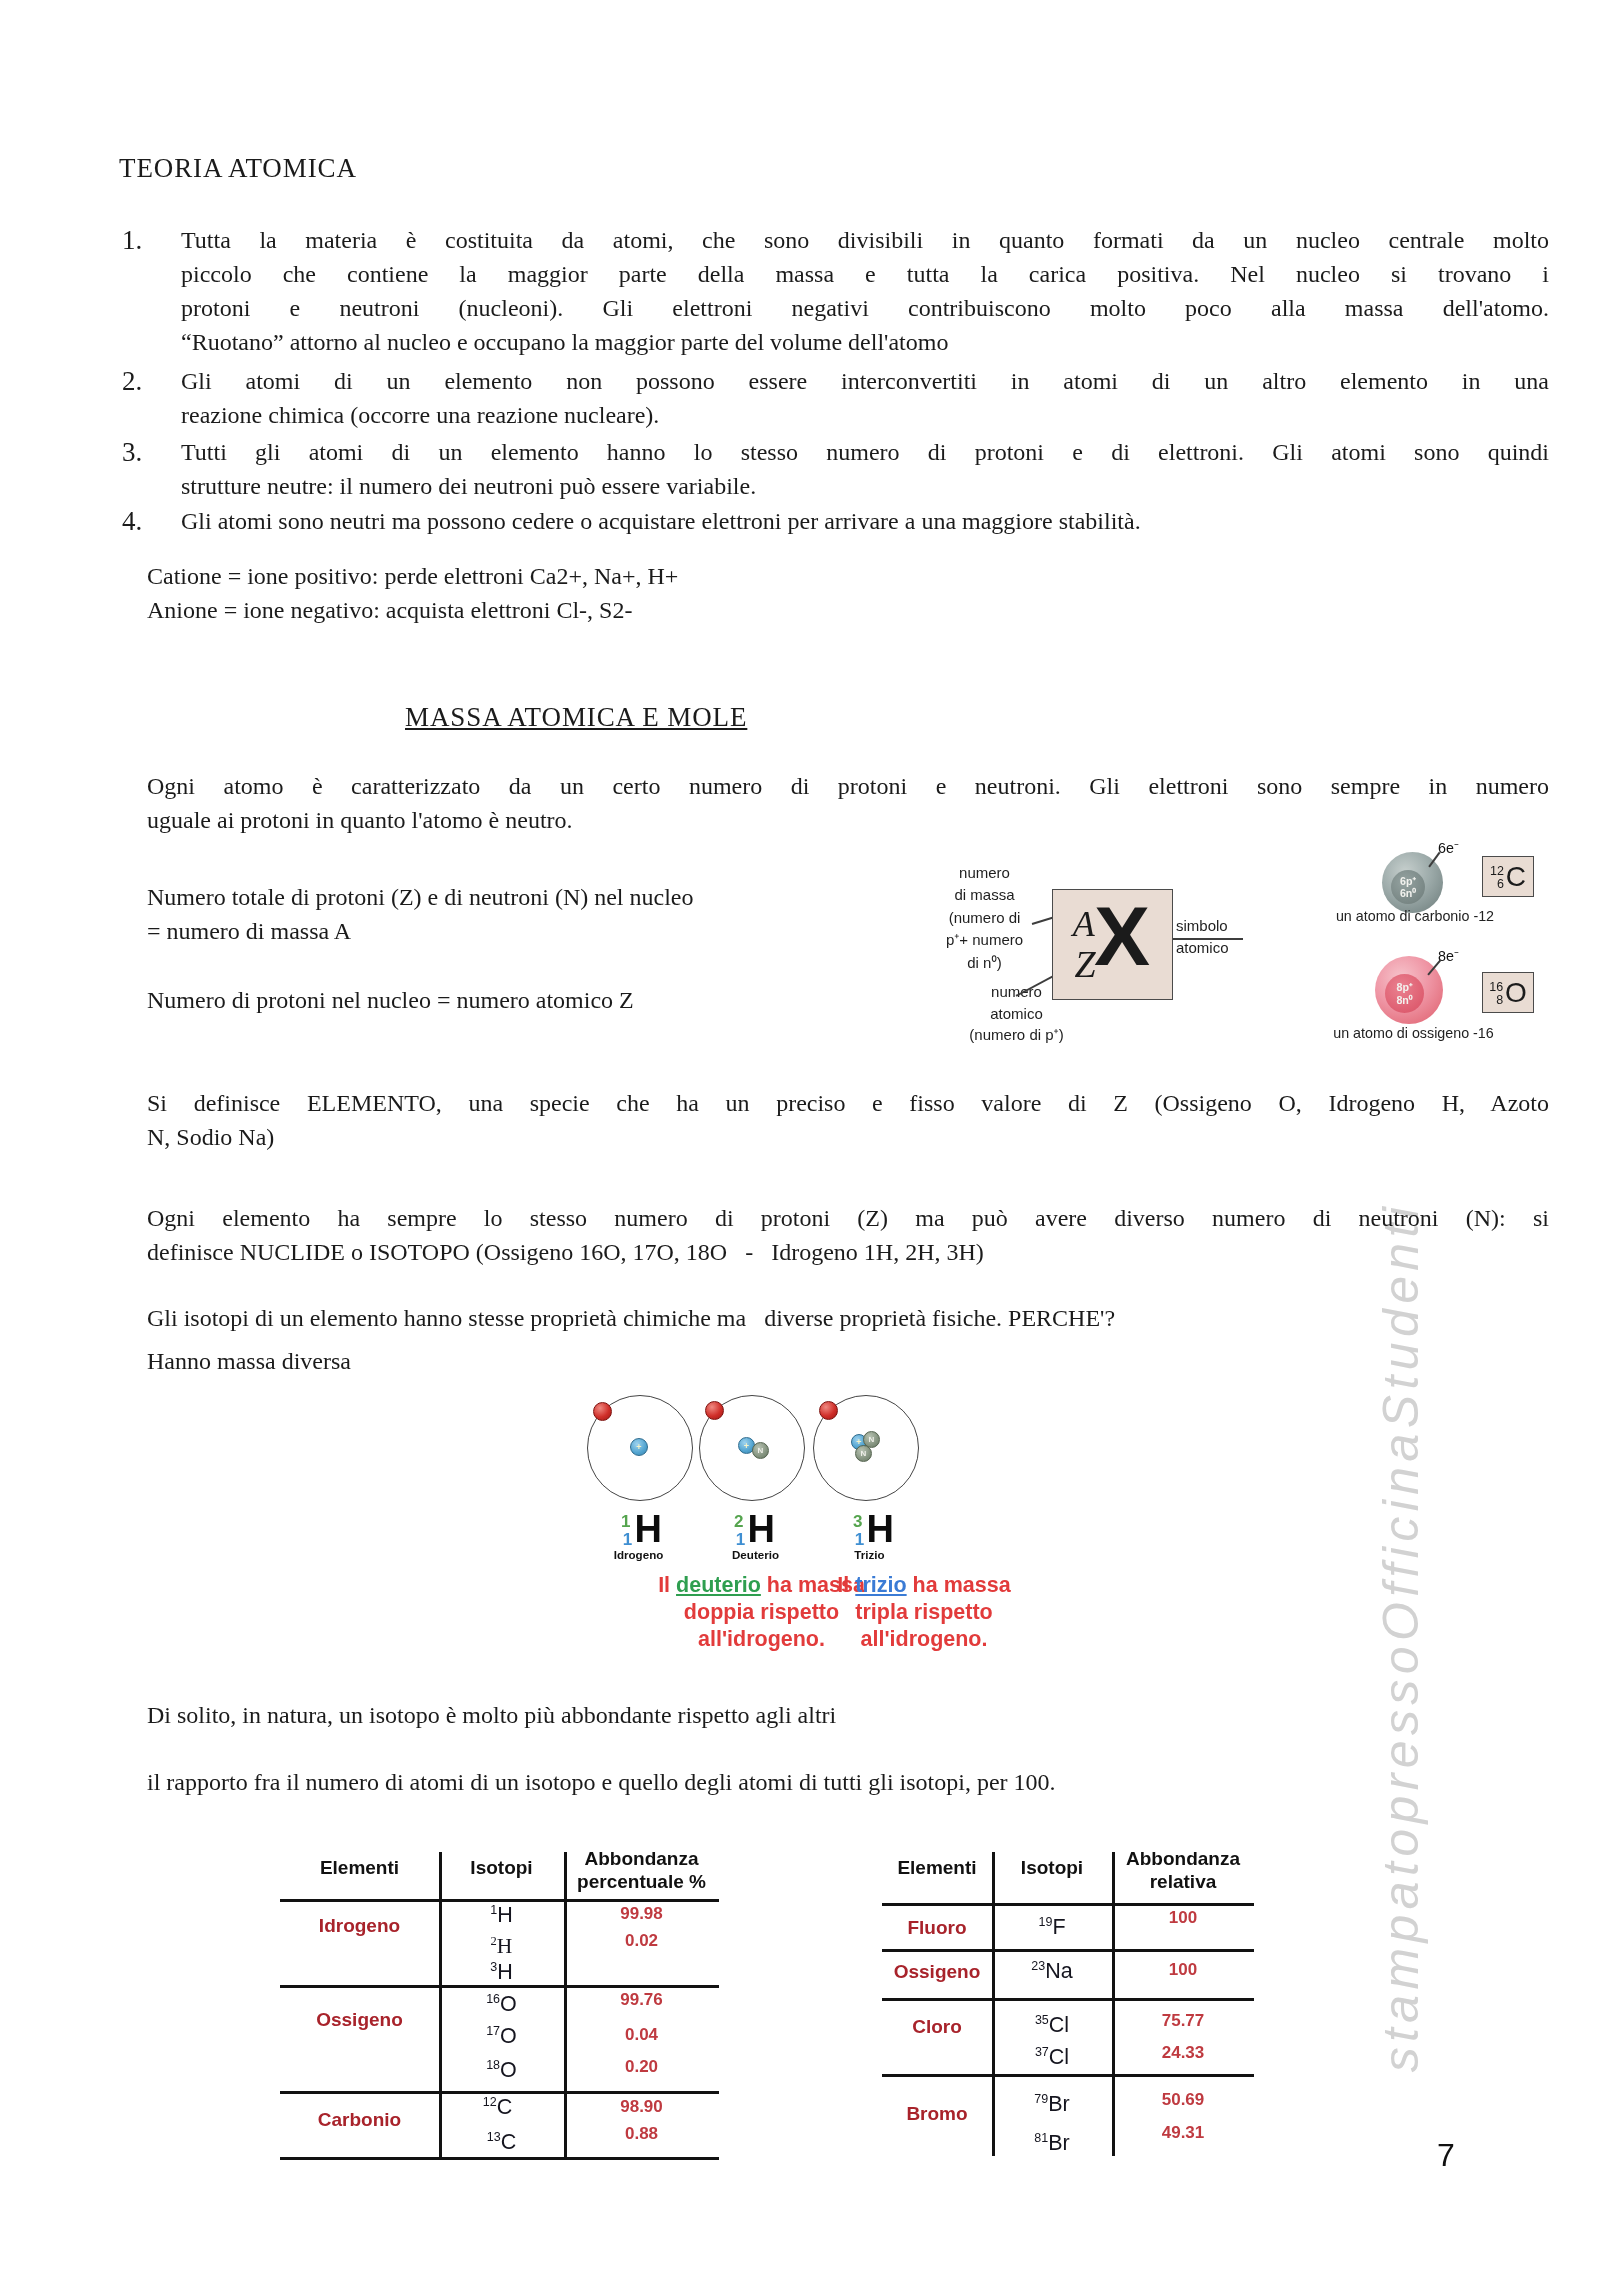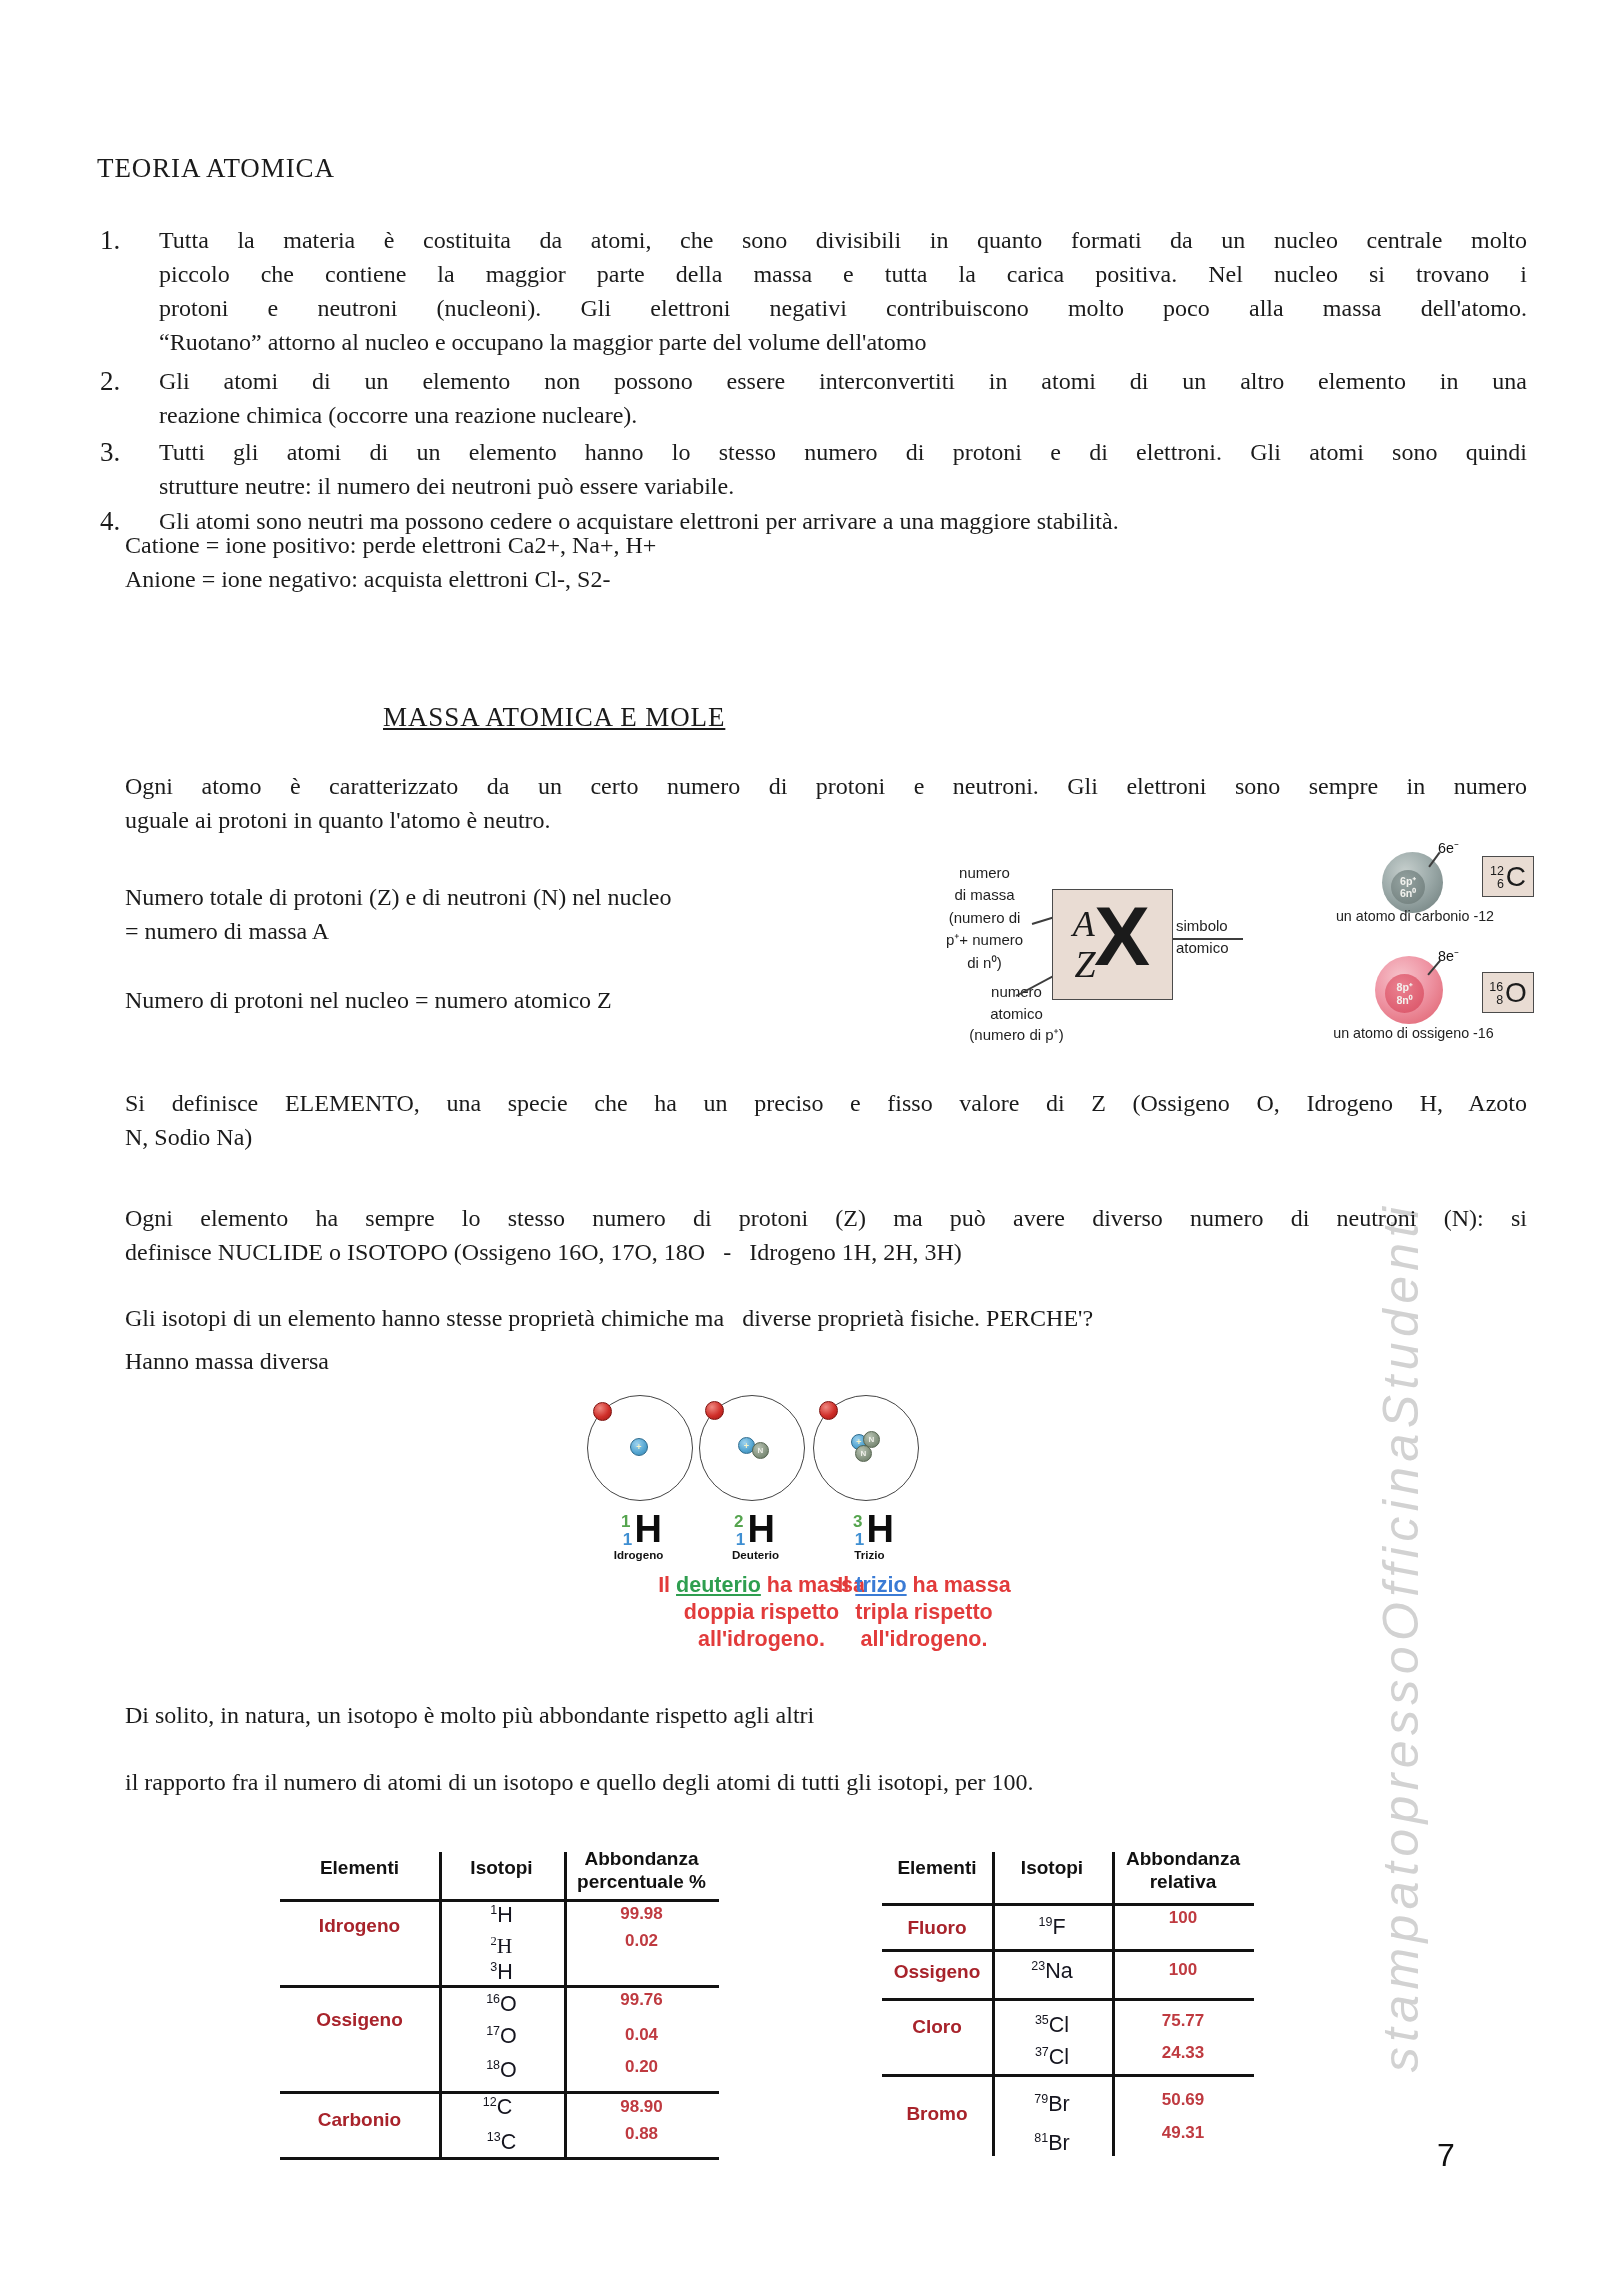--- a/index.html
+++ b/index.html
@@ -36,21 +36,21 @@
   .hname{position:absolute;width:107px;text-align:center;font:700 11.6px "Liberation Sans",sans-serif;color:#111;}
   .redcap{position:absolute;font:700 21.5px "Liberation Sans",sans-serif;line-height:27px;color:#e23b3b;text-align:center;}
   .greenu{color:#2e9e4f;text-decoration:underline;}
   .blueu{color:#3a7bd5;text-decoration:underline;}
   .th{position:absolute;font:700 19px "Liberation Sans",sans-serif;color:#111;text-align:center;line-height:23px;}
   .el{position:absolute;font:700 19px "Liberation Sans",sans-serif;color:#a8232b;text-align:center;}
   .isoT{position:absolute;font:400 21.5px "Liberation Sans",sans-serif;color:#15151f;text-align:center;}
   .isoT sup{font-size:12.5px;}
   .val{position:absolute;font:700 17px "Liberation Sans",sans-serif;color:#bf3a40;text-align:center;}
   .wm{position:absolute;left:918px;top:1612px;width:958px;height:50px;transform:rotate(-90deg);font-family:"Liberation Sans",sans-serif;font-style:italic;font-size:50px;letter-spacing:5.4px;color:#d2d2d2;text-align:center;white-space:nowrap;z-index:1;}
-  .z2{z-index:2;}
+  .z2{z-index:2;margin-left:22px;}
   .pageno{position:absolute;left:1437px;top:2137px;font:400 32px "Liberation Sans",sans-serif;color:#111;}
 </style>
 </head>
 <body>
 
 <div class="pg">
 
   <div class="wm">stampatopressoOfficinaStudenti</div>
 
   <div class="abs heading z2" style="left:97px;top:153px;text-decoration:none;">TEORIA ATOMICA</div>
@@ -73,21 +73,21 @@
   <div class="para z2" style="left:159px;top:435px;width:1368px;">
     <div class="ln jl">Tutti gli atomi di un elemento hanno lo stesso numero di protoni e di elettroni. Gli atomi sono quindi</div>
     <div class="ln">strutture neutre: il numero dei neutroni può essere variabile.</div>
   </div>
 
   <div class="listnum z2" style="left:100px;top:504px;">4.</div>
   <div class="para z2" style="left:159px;top:504px;width:1368px;">
     <div class="ln">Gli atomi sono neutri ma possono cedere o acquistare elettroni per arrivare a una maggiore stabilità.</div>
   </div>
 
-  <div class="para z2" style="left:125px;top:528px;width:1402px;">
+  <div class="para z2" style="left:125px;top:559px;width:1402px;">
     <div class="ln">Catione = ione positivo: perde elettroni Ca2+, Na+, H+</div>
     <div class="ln">Anione = ione negativo: acquista elettroni Cl-, S2-</div>
   </div>
 
   <div class="abs heading z2" style="left:383px;top:702px;">MASSA ATOMICA E MOLE</div>
 
   <div class="para z2" style="left:125px;top:769px;width:1402px;">
     <div class="ln jl">Ogni atomo è caratterizzato da un certo numero di protoni e neutroni. Gli elettroni sono sempre in numero</div>
     <div class="ln">uguale ai protoni in quanto l'atomo è neutro.</div>
   </div>

